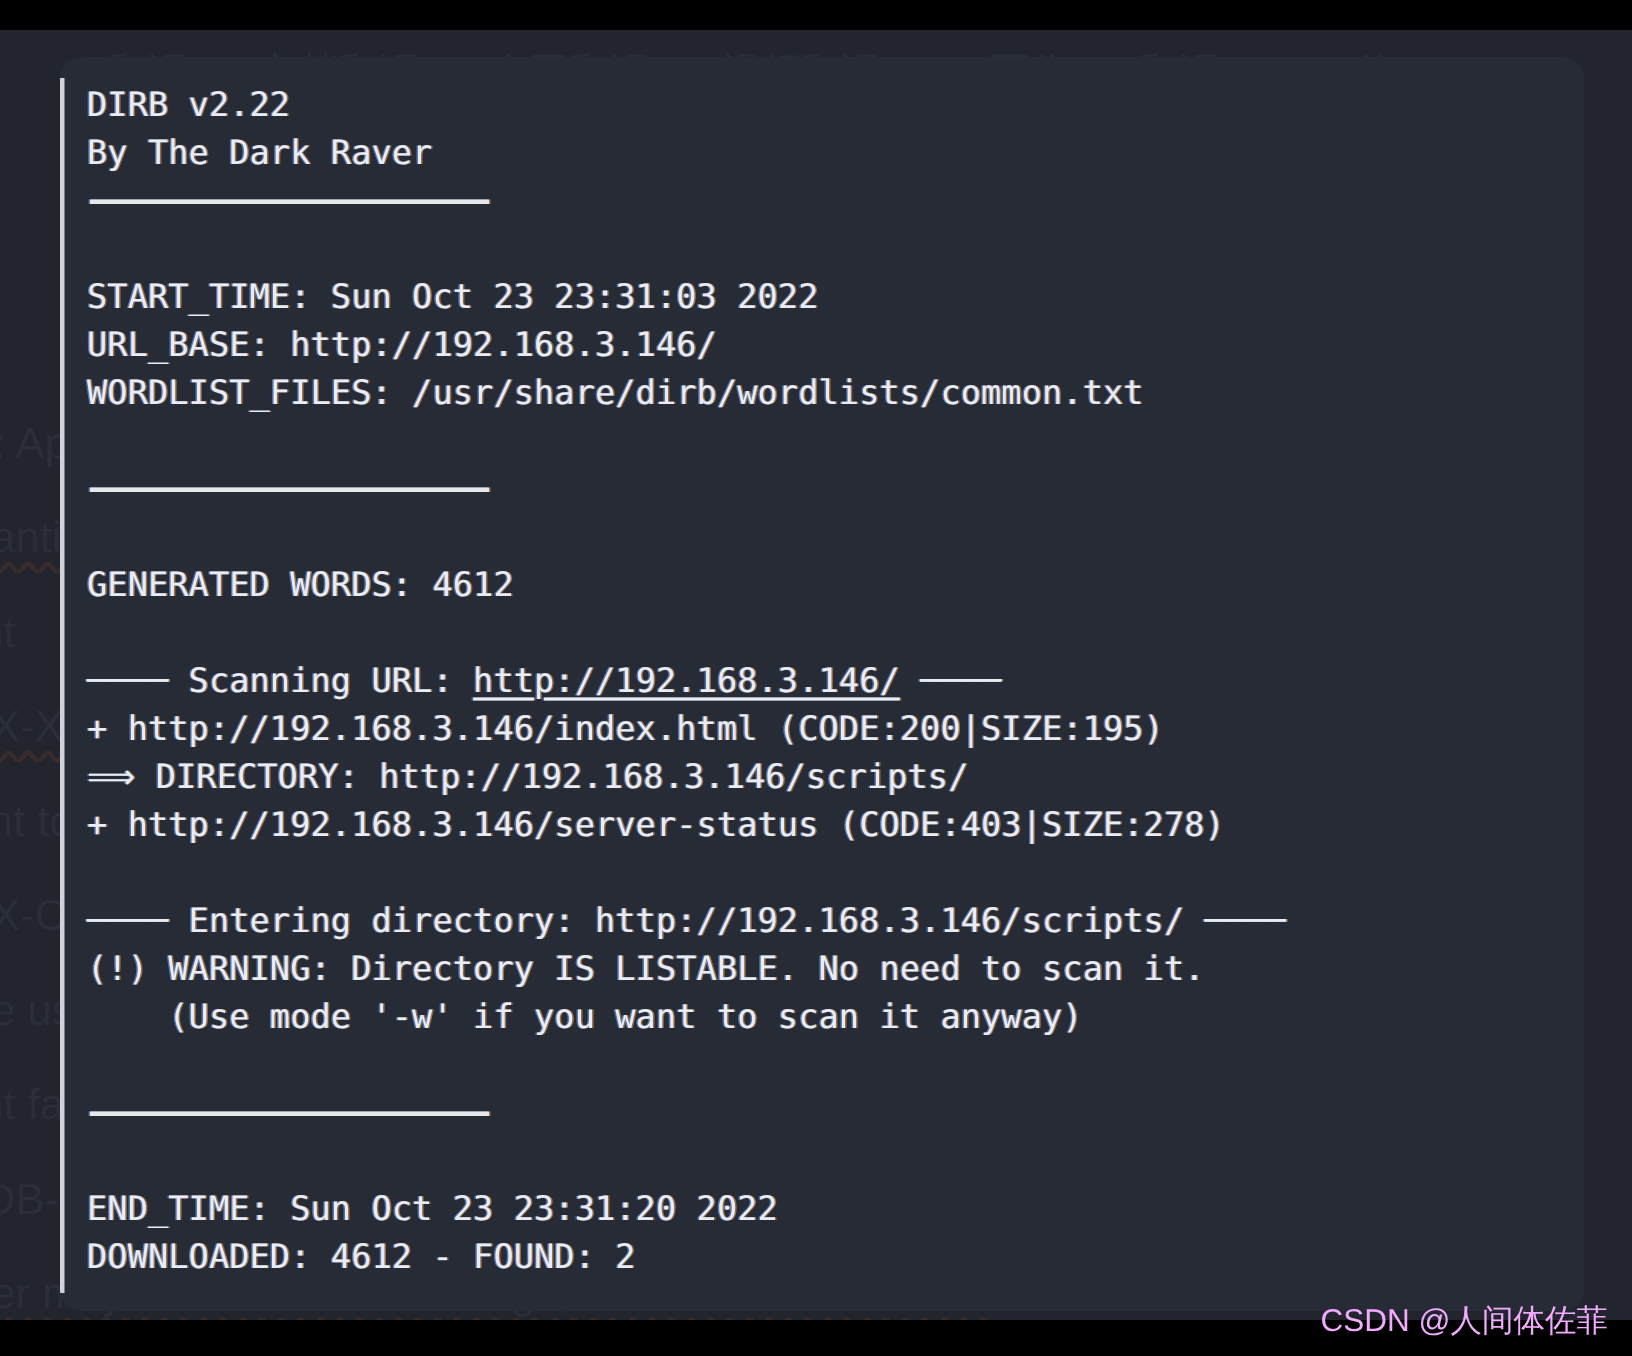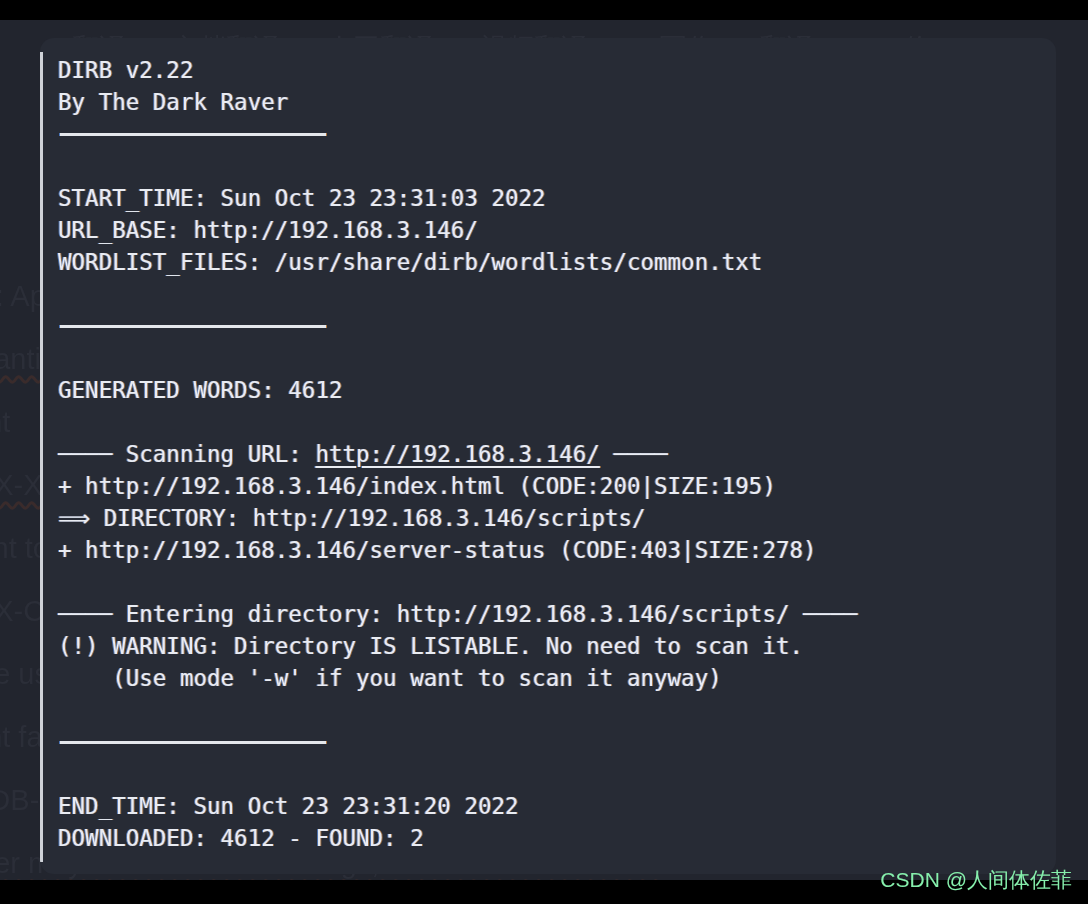--- a/index.html
+++ b/index.html
@@ -133,21 +133,21 @@
     box-shadow: -1px 0 0 rgba(90,140,220,0.8), 1px 0 0 rgba(230,150,70,0.7);
   }
   .u { text-decoration: underline; text-underline-offset: 4px; text-align: right; }
 
   
   #watermark {
     position: absolute;
     right: 16px; bottom: 10px;
     font-family: "Liberation Sans", sans-serif;
     font-size: 21px;
-    color: #86efac;
+    color: #f0abfc;
     white-space: nowrap;
   }
 </style>
 </head>
 <body>
 
 <div id="bg-page">
 
   <div id="bg-nav">
     <span>翻译</span>

